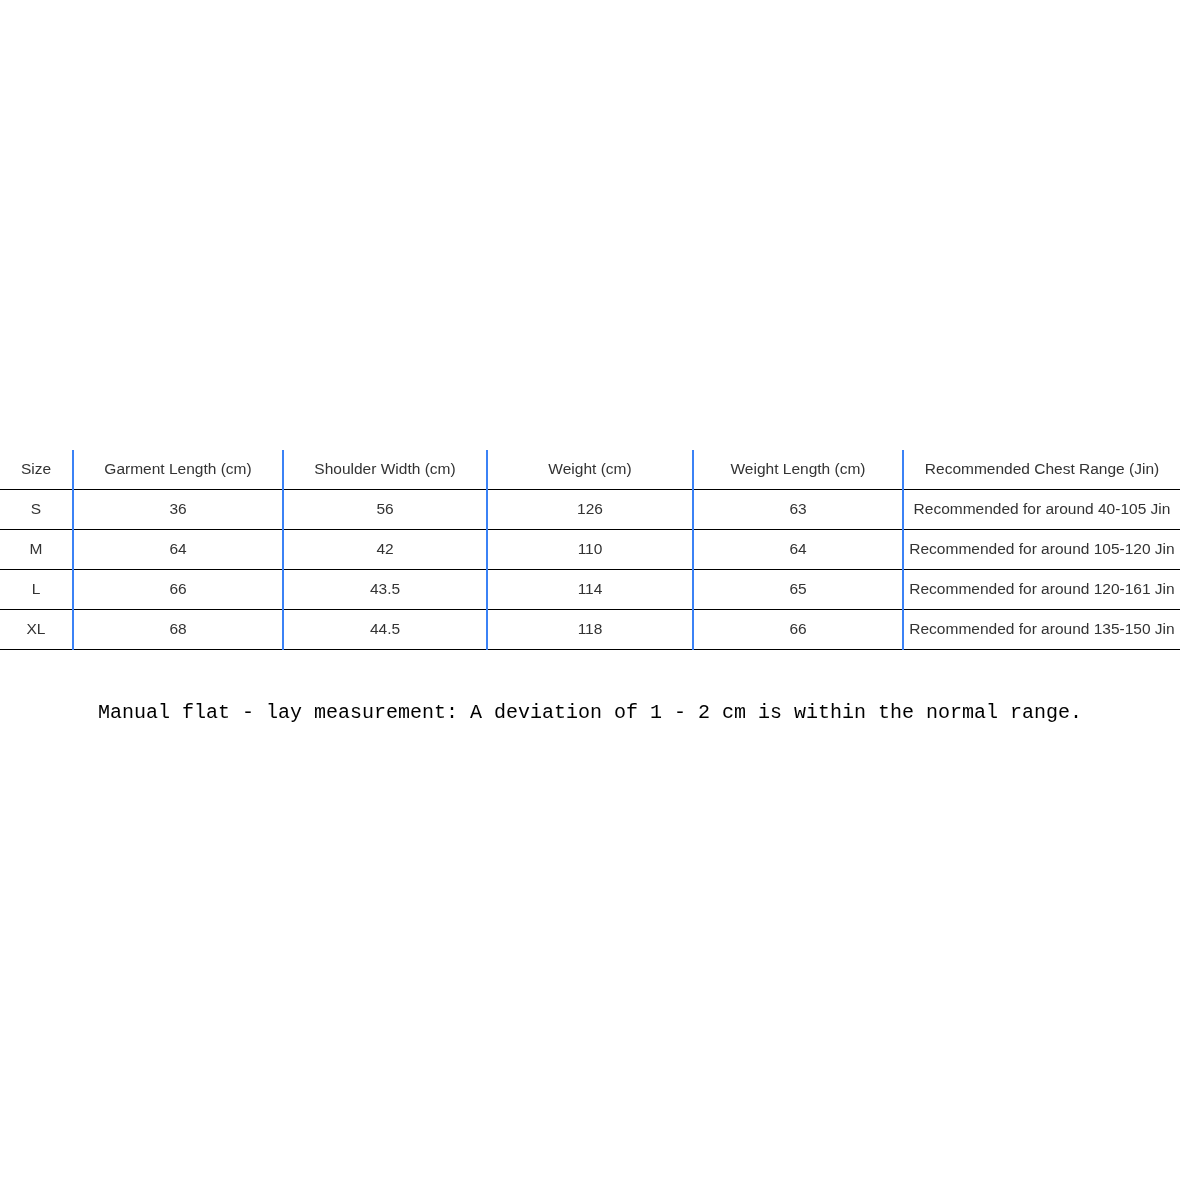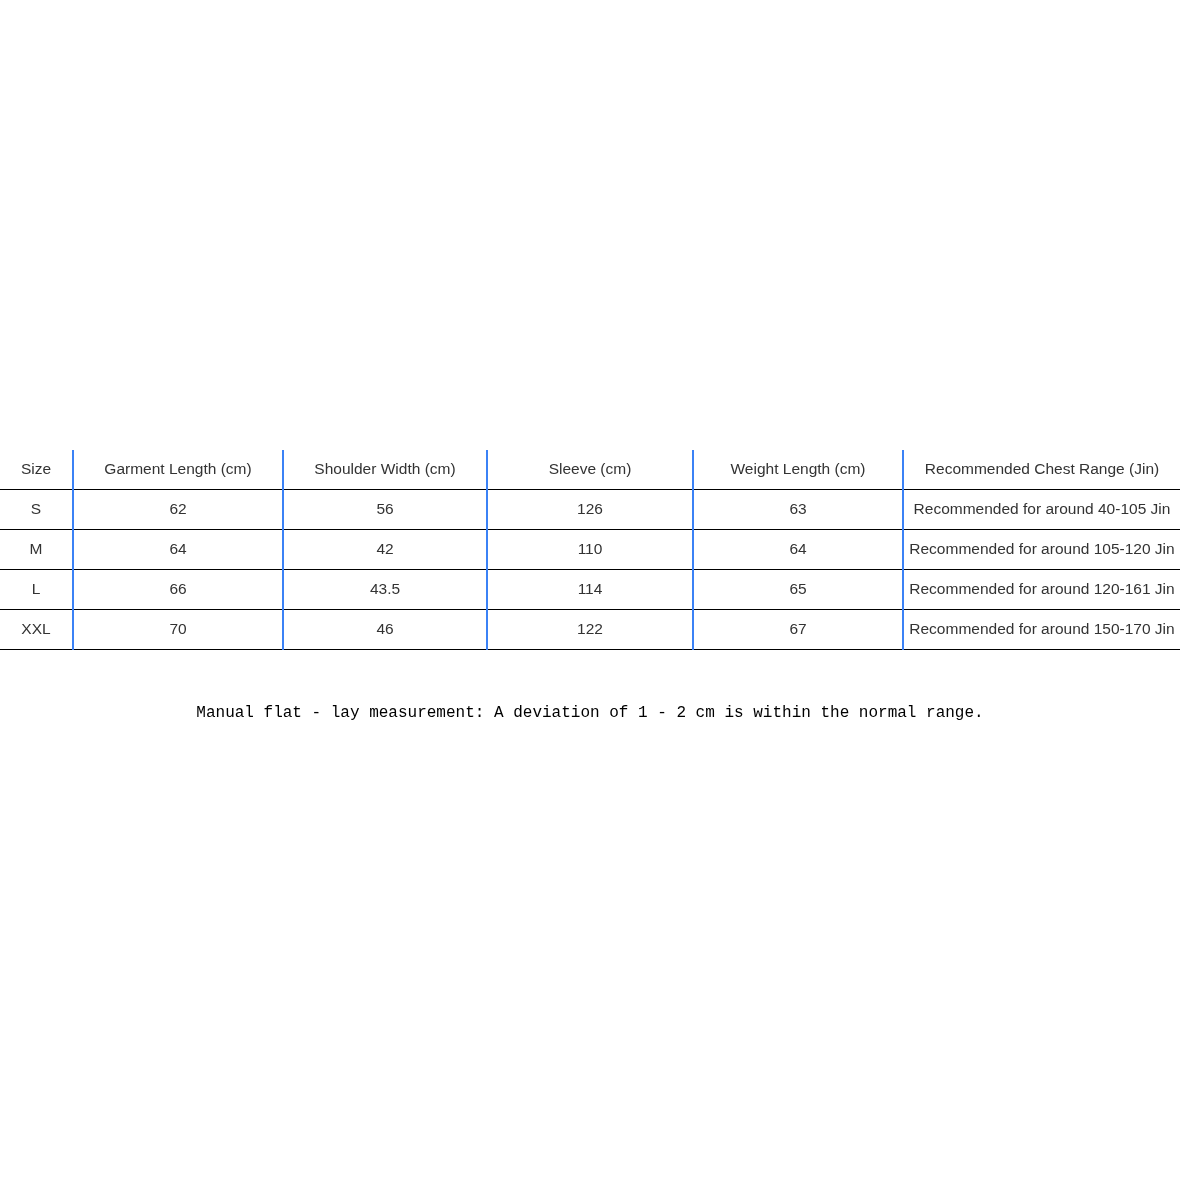--- a/index.html
+++ b/index.html
@@ -42,21 +42,21 @@
   }
   .size-table thead tr { height: 39px; }
   .size-table tbody tr { height: 40px; }
   .note {
     position: absolute;
     top: 703px;
     left: 0;
     width: 1180px;
     text-align: center;
     font-family: "Liberation Mono", "DejaVu Sans Mono", monospace;
-    font-size: 16px;
+    font-size: 20px;
     line-height: 20px;
     color: #000000;
   }
 </style>
 </head>
 <body>
 
 <table class="size-table">
   <colgroup>
       <col style="width: 73px;">
@@ -64,29 +64,29 @@
       <col style="width: 204px;">
       <col style="width: 206px;">
       <col style="width: 210px;">
       <col style="width: 277px;">
     </colgroup>
   <thead>
     <tr>
         <th>Size</th>
         <th>Garment Length (cm)</th>
         <th>Shoulder Width (cm)</th>
-        <th>Sleeve (cm)</th>
+        <th>Weight (cm)</th>
         <th>Weight Length (cm)</th>
         <th>Recommended Chest Range (Jin)</th>
       </tr>
   </thead>
   <tbody>
       <tr>
         <td>S</td>
-        <td>62</td>
+        <td>36</td>
         <td>56</td>
         <td>126</td>
         <td>63</td>
         <td>Recommended for around 40-105 Jin</td>
       </tr>
       <tr>
         <td>M</td>
         <td>64</td>
         <td>42</td>
         <td>110</td>
@@ -95,23 +95,23 @@
       </tr>
       <tr>
         <td>L</td>
         <td>66</td>
         <td>43.5</td>
         <td>114</td>
         <td>65</td>
         <td>Recommended for around 120-161 Jin</td>
       </tr>
       <tr>
-        <td>XXL</td>
-        <td>70</td>
-        <td>46</td>
-        <td>122</td>
-        <td>67</td>
-        <td>Recommended for around 150-170 Jin</td>
+        <td>XL</td>
+        <td>68</td>
+        <td>44.5</td>
+        <td>118</td>
+        <td>66</td>
+        <td>Recommended for around 135-150 Jin</td>
       </tr>
     </tbody>
 </table>
 
 <div class="note">Manual flat - lay measurement: A deviation of 1 - 2 cm is within the normal range.</div>
 
 </body></html>

